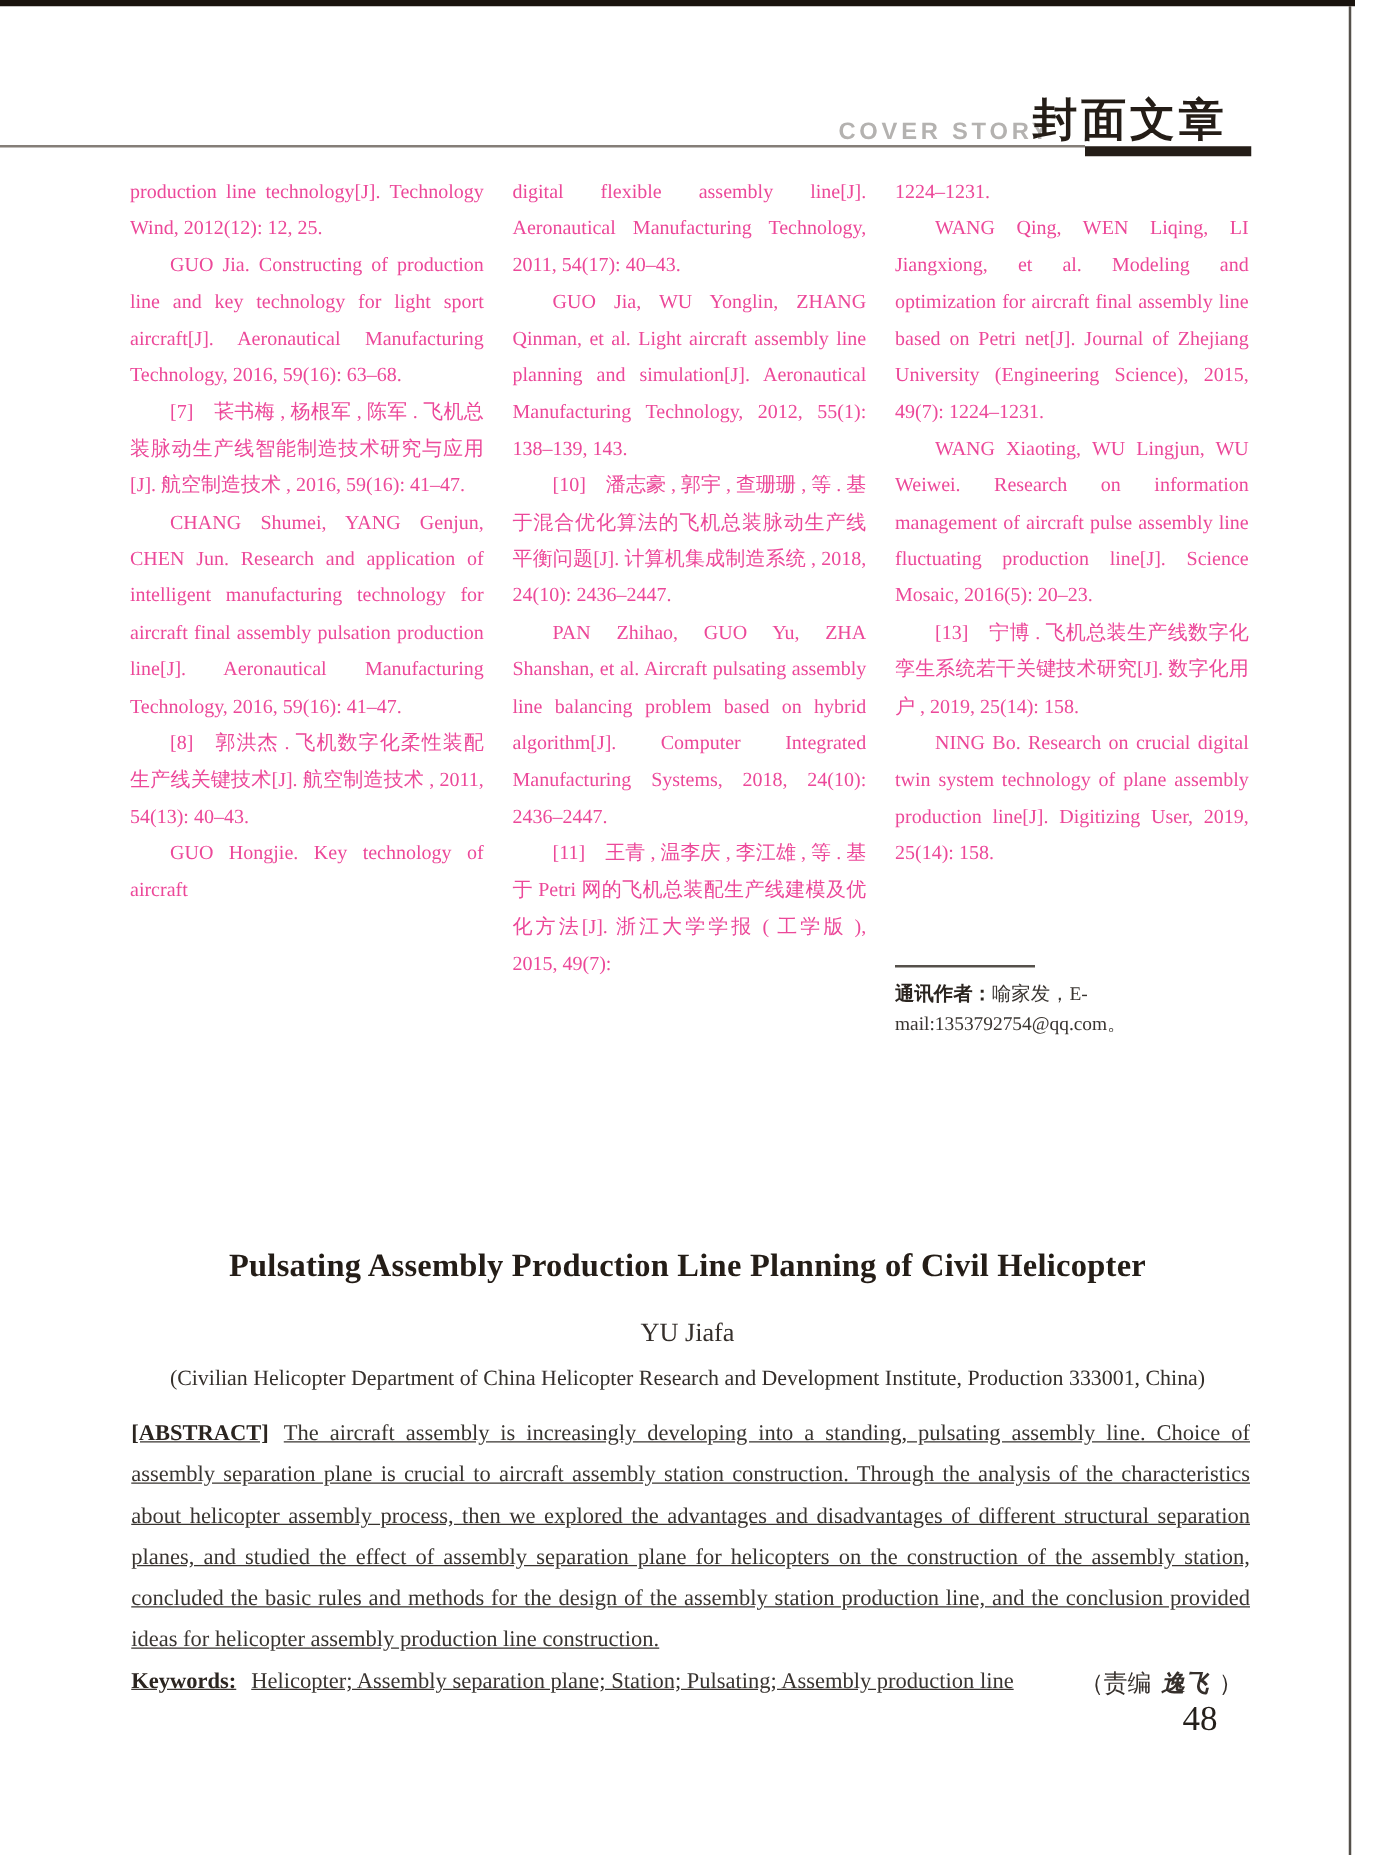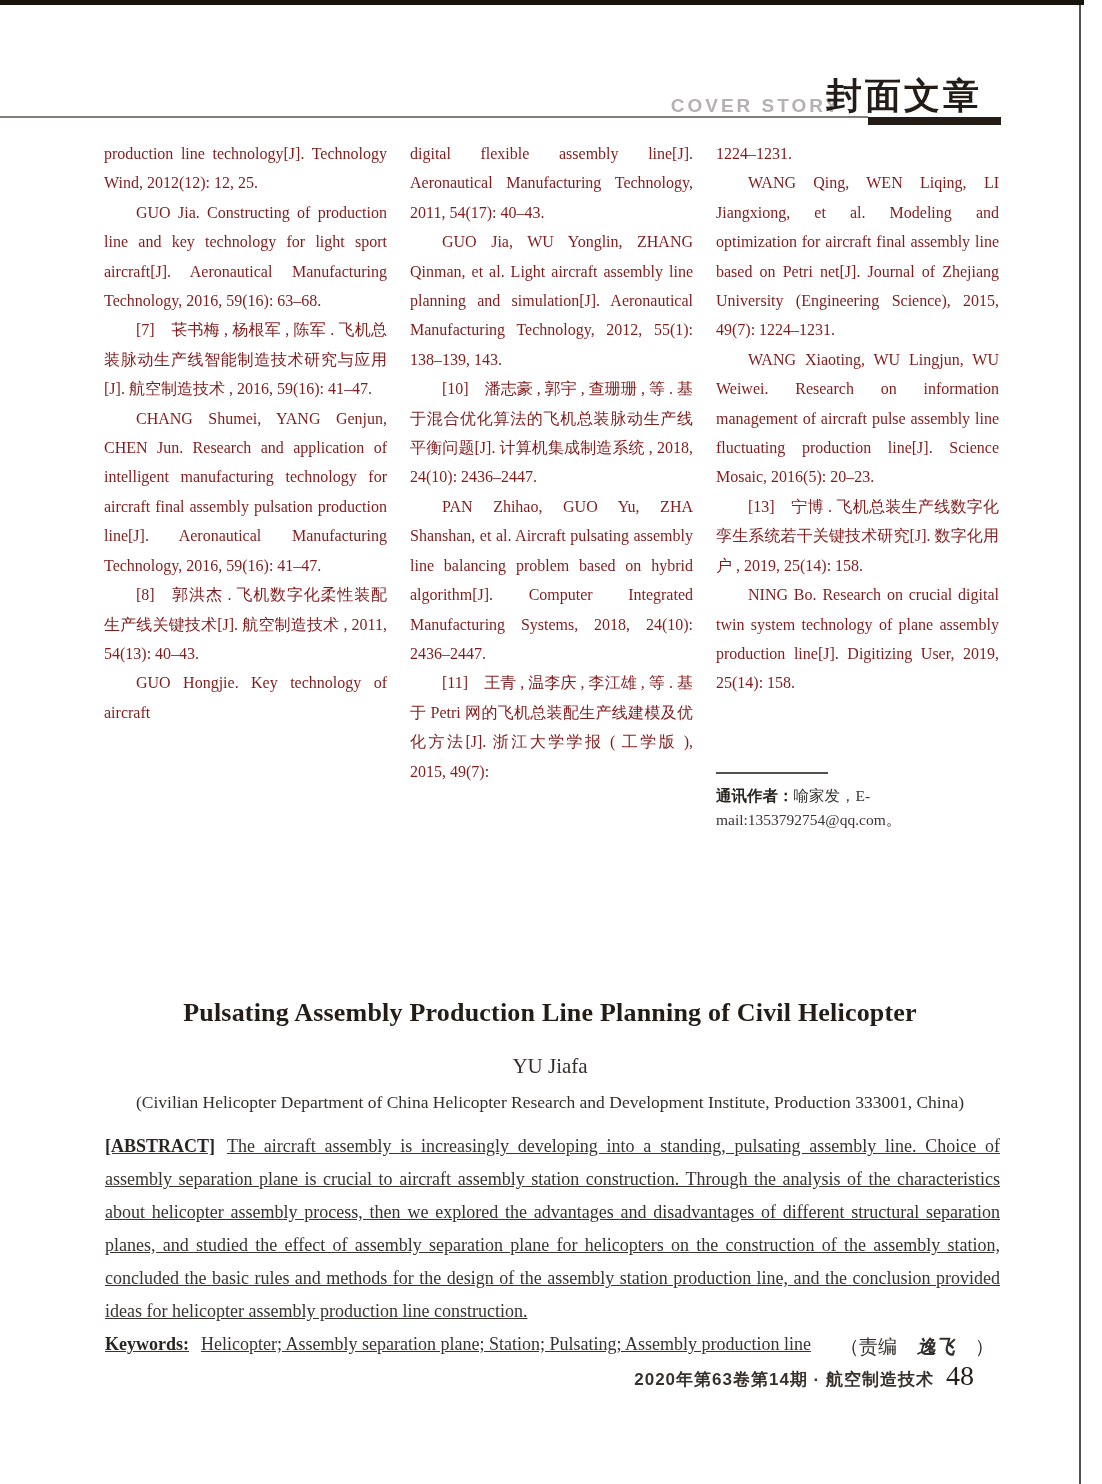--- a/index.html
+++ b/index.html
@@ -40,21 +40,21 @@
     background: #847e78;
   }
   .header-accent-bar {
     position: absolute; top: 117px; left: 868px; width: 133px; height: 8px;
     background: #241d17;
   }
   
   .ref-col {
     position: absolute; top: 139px; width: 283px;
     font-size: 16px; line-height: 29.4px;
-    text-align: justify; color: #7f1d1d;
+    text-align: justify; color: #ec4899;
   }
   .ref-col p { margin: 0; text-indent: 2em; }
   .ref-col p.noindent { text-indent: 0; }
   .col1 { left: 104px; }
   .col2 { left: 410px; }
   .col3 { left: 716px; }
   
   .footnote-rule {
     position: absolute; left: 716px; top: 772px; width: 112px; height: 2px;
     background: #55504a;
@@ -90,21 +90,21 @@
   }
   .abstract-block p { margin: 0; }
   .bold-label { font-weight: bold; color: #2b2520; margin-right: 12px; }
   .keywords-line { text-align: left; }
   
   .editor-note {
     position: absolute; top: 1334px; right: 90px;
     font-size: 19px; color: #352f2b;
   }
   .editor-name {
-    font-style: italic; font-weight: bold; margin: 0 20px;
+    font-style: italic; font-weight: bold; margin: 0 8px;
     font-family: "Liberation Serif", serif;
   }
   .page-footer {
     position: absolute; top: 1360px; right: 110px;
     display: flex; align-items: baseline; gap: 12px;
     color: #38312b;
   }
   .footer-issue {
     font-weight: bold; font-size: 17px; letter-spacing: 1px;
     font-family: "Liberation Sans", sans-serif;
@@ -165,17 +165,16 @@
   <div class="abstract-block">
     <p><span class="bold-label">[ABSTRACT]</span><span>The aircraft assembly is increasingly developing into a standing, pulsating assembly line. Choice of assembly separation plane is crucial to aircraft assembly station construction. Through the analysis of the characteristics about helicopter assembly process, then we explored the advantages and disadvantages of different structural separation planes, and studied the effect of assembly separation plane for helicopters on the construction of the assembly station, concluded the basic rules and methods for the design of the assembly station production line, and the conclusion provided ideas for helicopter assembly production line construction.</span></p>
     <p class="keywords-line"><span class="bold-label">Keywords:</span><span>Helicopter; Assembly separation plane; Station; Pulsating; Assembly production line</span></p>
   </div>
 
   <div class="editor-note">
     <span>（责编</span><span class="editor-name">逸飞</span><span>）</span>
   </div>
 
   <div class="page-footer">
-    <span class="footer-issue">2020年第63卷第14期 · 航空制造技术</span>
     <span class="footer-page">48</span>
   </div>
 
 </div>
 
 </body></html>

